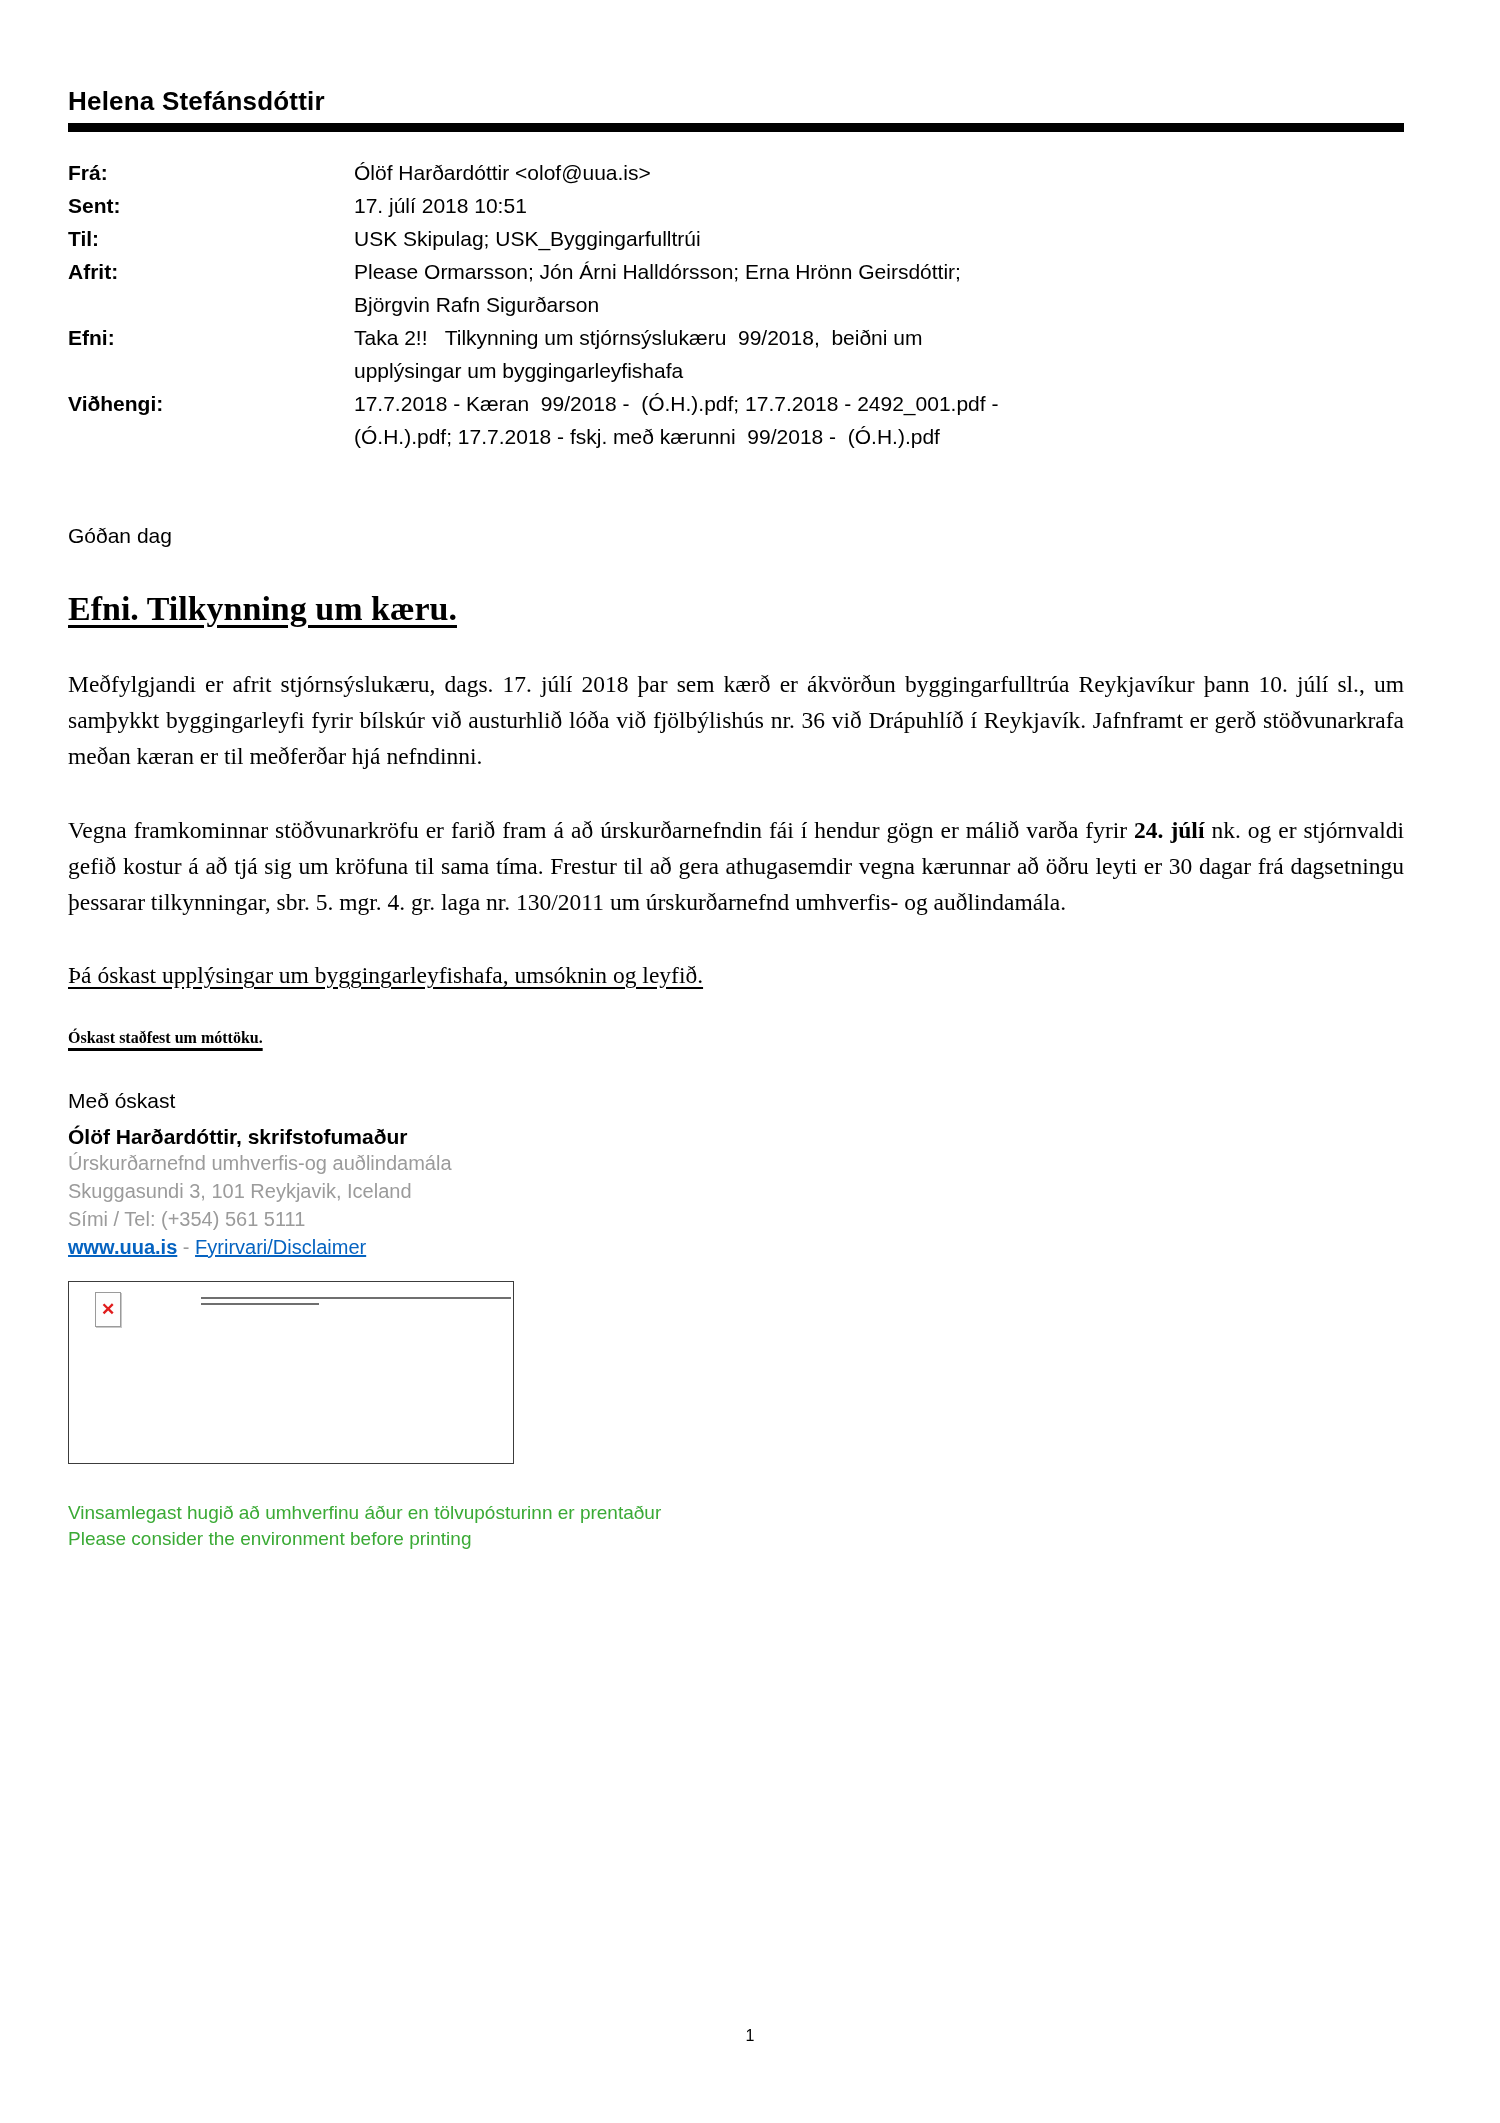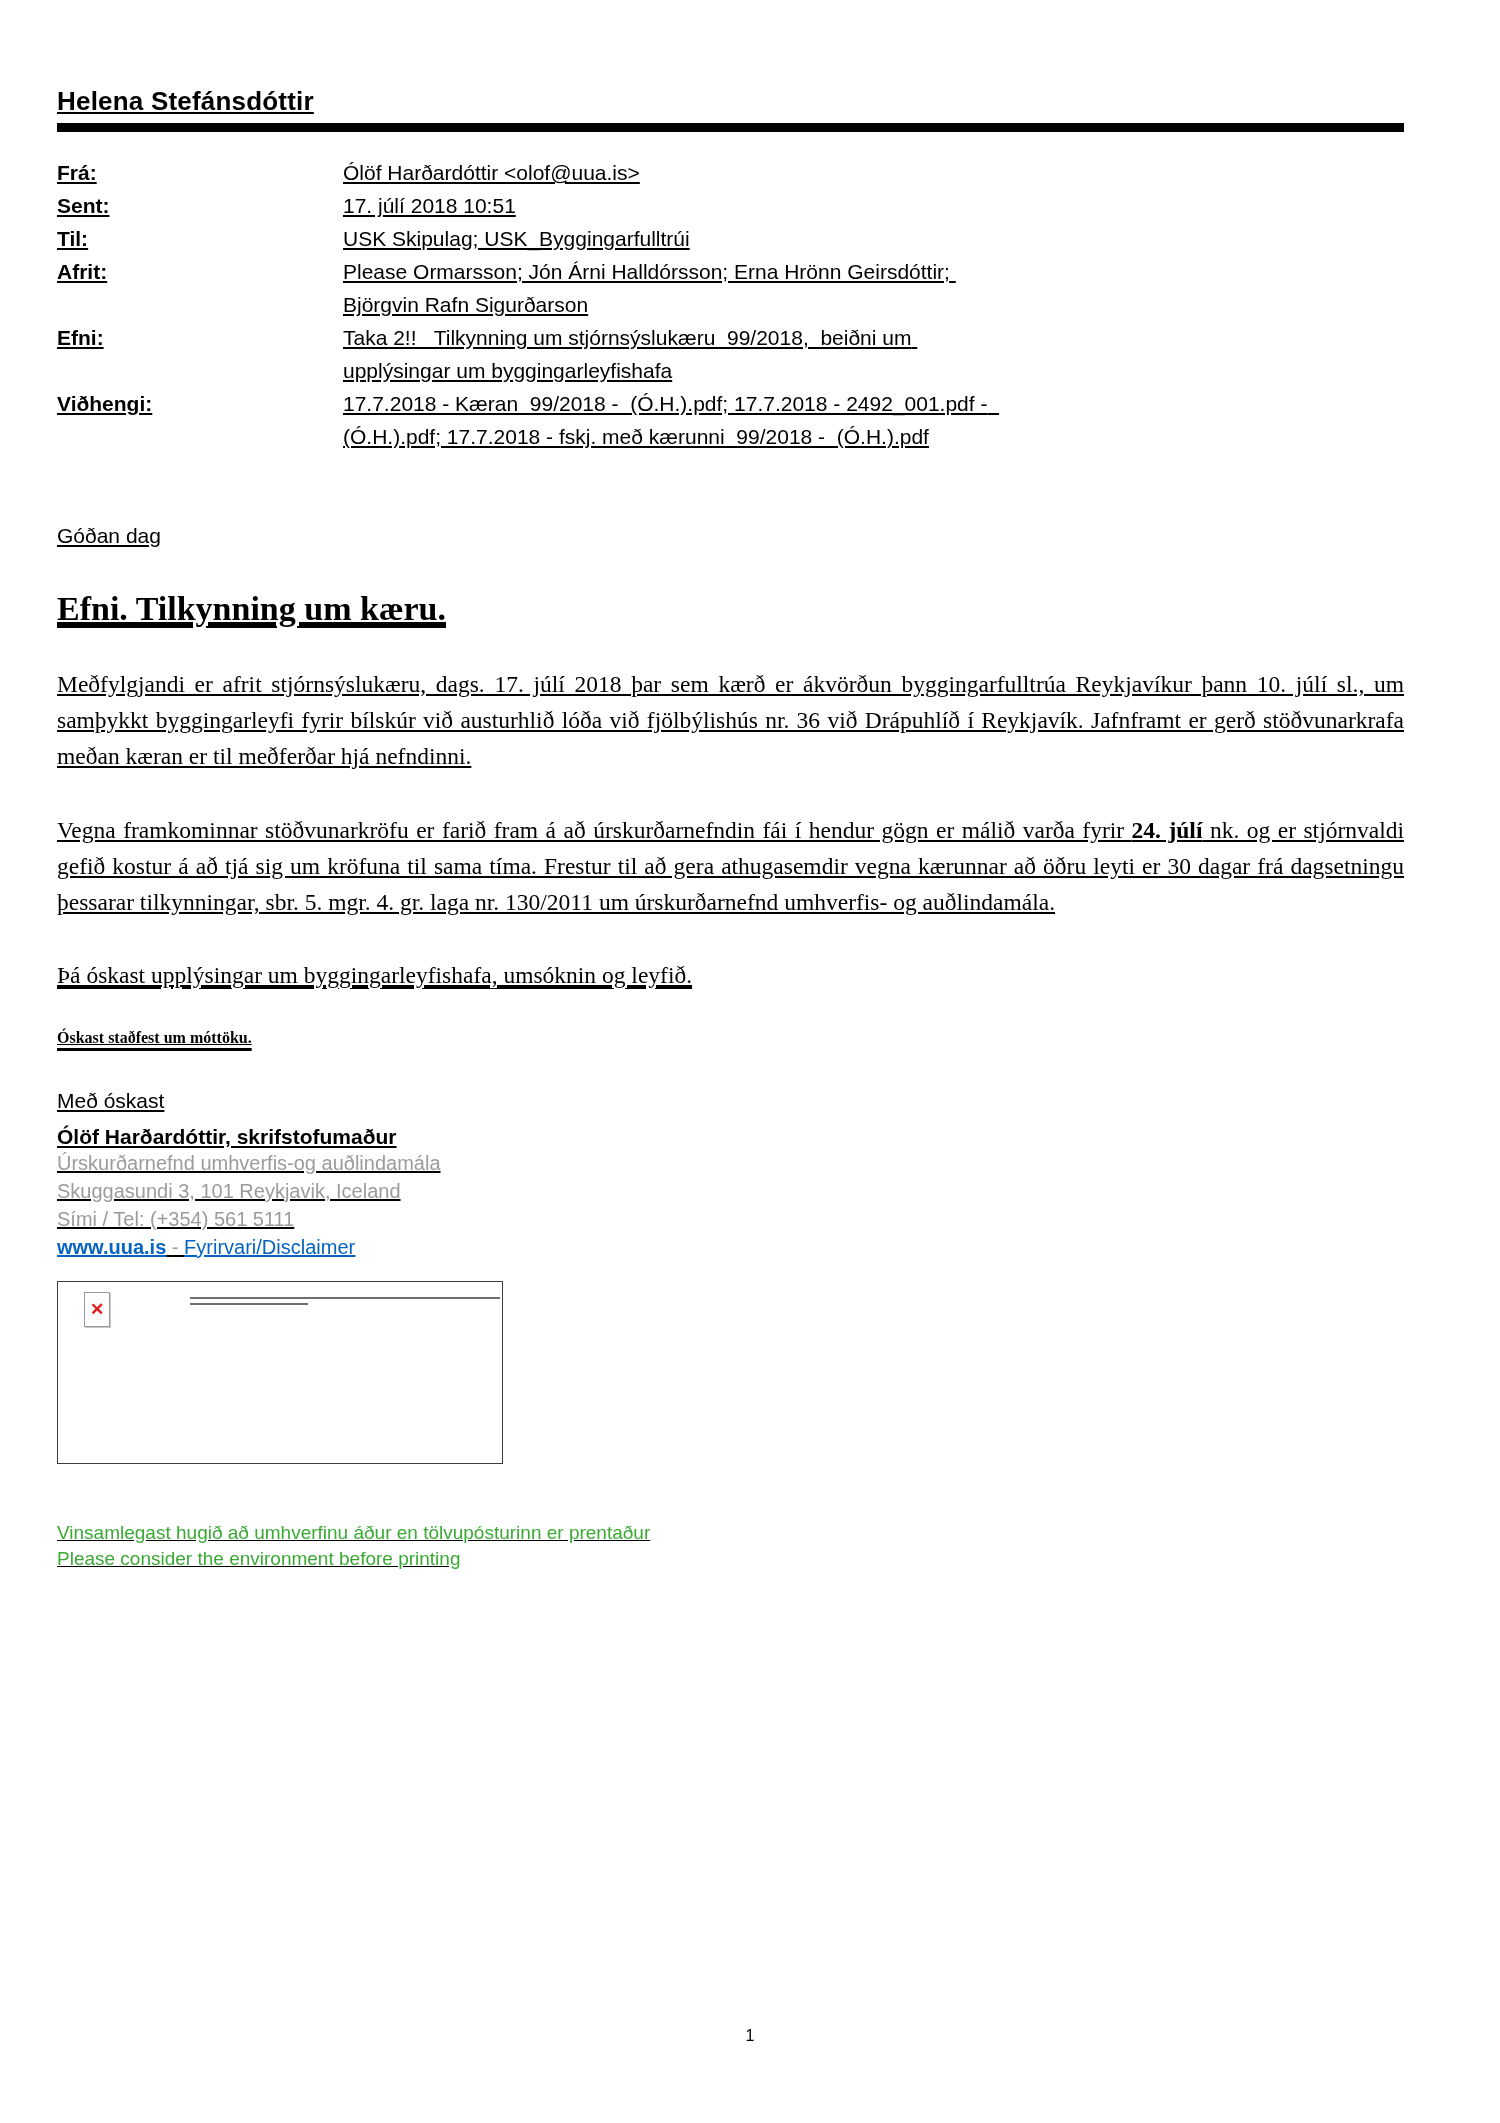--- a/index.html
+++ b/index.html
@@ -7,21 +7,21 @@
   .page {
     position:relative;
     width:1500px; height:2123px;
     margin:0 auto;
     background:#ffffff;
     font-family:"Liberation Sans", sans-serif;
     color:#000;
     overflow:hidden;
   }
   .content {
-    position:absolute; left:57px; right:96px; top:0;text-decoration:underline;
+    position:absolute; left:68px; right:96px; top:0;
   }
   .owner-name {
     padding-top:86px;
     font-size:26px; font-weight:bold;
     letter-spacing:0.2px;
   }
   .header-rule {
     margin-top:6px;
     height:9px; background:#000;
   }
@@ -83,21 +83,21 @@
     border:1px solid #9a9a9a;
     box-shadow:1px 1px 0 #c9c9c9;
     display:flex; align-items:center; justify-content:center;
     color:#e01b1b; font-weight:bold; font-size:17px;
   }
   .fineprint { position:absolute; left:132px; top:15px; }
   .fineprint-line { height:2px; background:#6f6f6f; margin-bottom:4px; }
   .fineprint-line.l1 { width:310px; }
   .fineprint-line.l2 { width:118px; }
   .eco-note {
-    margin-top:56px;
+    margin-top:36px;
     font-size:19px; line-height:26px;
     color:#3aaa35;
   }
   .page-number {
     position:absolute; left:0; right:0; bottom:78px;
     text-align:center; font-size:16px;
   }
 </style>
 </head>
 <body>

